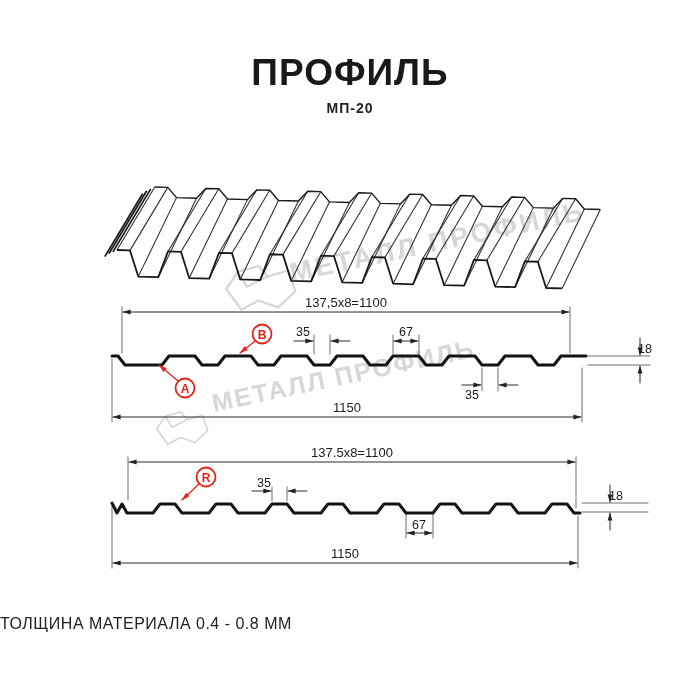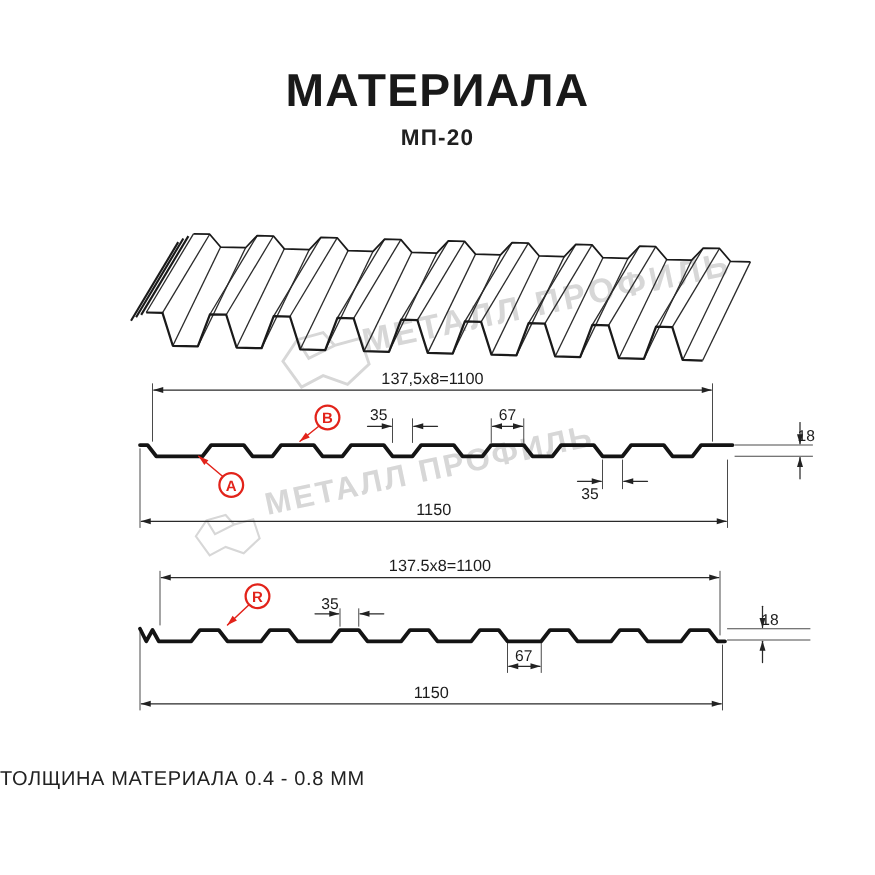--- a/index.html
+++ b/index.html
@@ -1,35 +1,35 @@
 <!DOCTYPE html>
 <html><head>
 <meta charset="utf-8">
 <style>
   html,body{margin:0;padding:0;background:#fff;}
   .page{position:relative;width:700px;height:700px;background:#ffffff;overflow:hidden;
         font-family:"Liberation Sans",sans-serif;}
   .title{position:absolute;top:52px;left:0;width:700px;text-align:center;
          font-size:37px;font-weight:800;letter-spacing:1px;color:#191919;}
   .subtitle{position:absolute;top:100px;left:0;width:700px;text-align:center;
-         font-size:18px;font-weight:600;letter-spacing:1px;color:#202020;}
+         font-size:14px;font-weight:600;letter-spacing:1px;color:#202020;}
   .footer{position:absolute;top:615px;left:0;width:700px;text-align:left;
          font-size:16px;font-weight:500;letter-spacing:0.5px;color:#222222;}
   svg{position:absolute;top:0;left:0;}
   .dim-text{font-family:"Liberation Sans",sans-serif;font-size:13px;fill:#1c1c1c;}
   .dim-text-sm{font-family:"Liberation Sans",sans-serif;font-size:12.5px;fill:#1c1c1c;}
   .red-label{font-family:"Liberation Sans",sans-serif;font-size:12px;font-weight:700;}
   .wm-text{font-family:"Liberation Sans",sans-serif;font-weight:700;}
 </style>
 </head>
 <body>
 
 <div class="page">
 
-  <div class="title">МАТЕРИАЛА</div>
+  <div class="title">ПРОФИЛЬ</div>
   <div class="subtitle">МП-20</div>
 
   <svg width="700" height="700" viewBox="0 0 700 700">
     <defs>
       <marker id="ar" viewBox="0 0 10 10" refX="9.5" refY="5" markerWidth="11" markerHeight="8" orient="auto-start-reverse">
           <path d="M0,2 L10,5 L0,8 Z" fill="#222"></path>
         </marker>
       <marker id="arr" viewBox="0 0 10 10" refX="9.5" refY="5" markerWidth="9" markerHeight="7" orient="auto-start-reverse">
           <path d="M0,2 L10,5 L0,8 Z" fill="#e2231a"></path>
         </marker>

